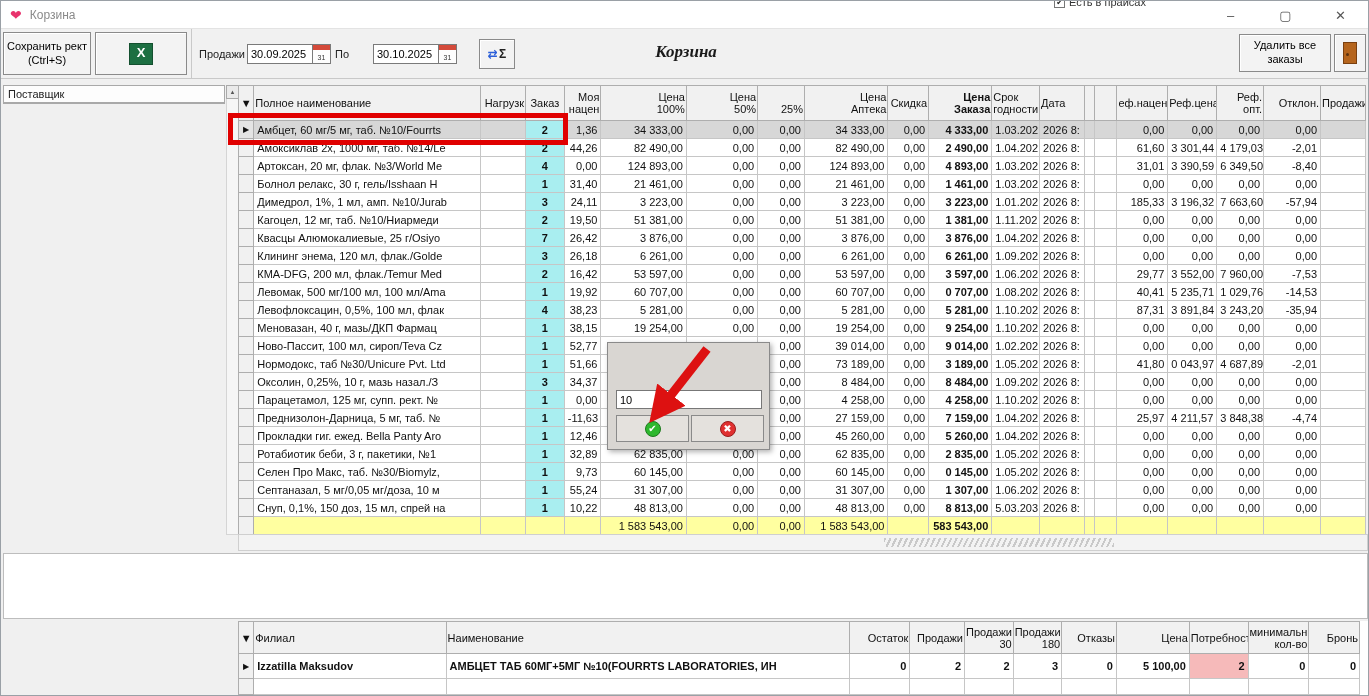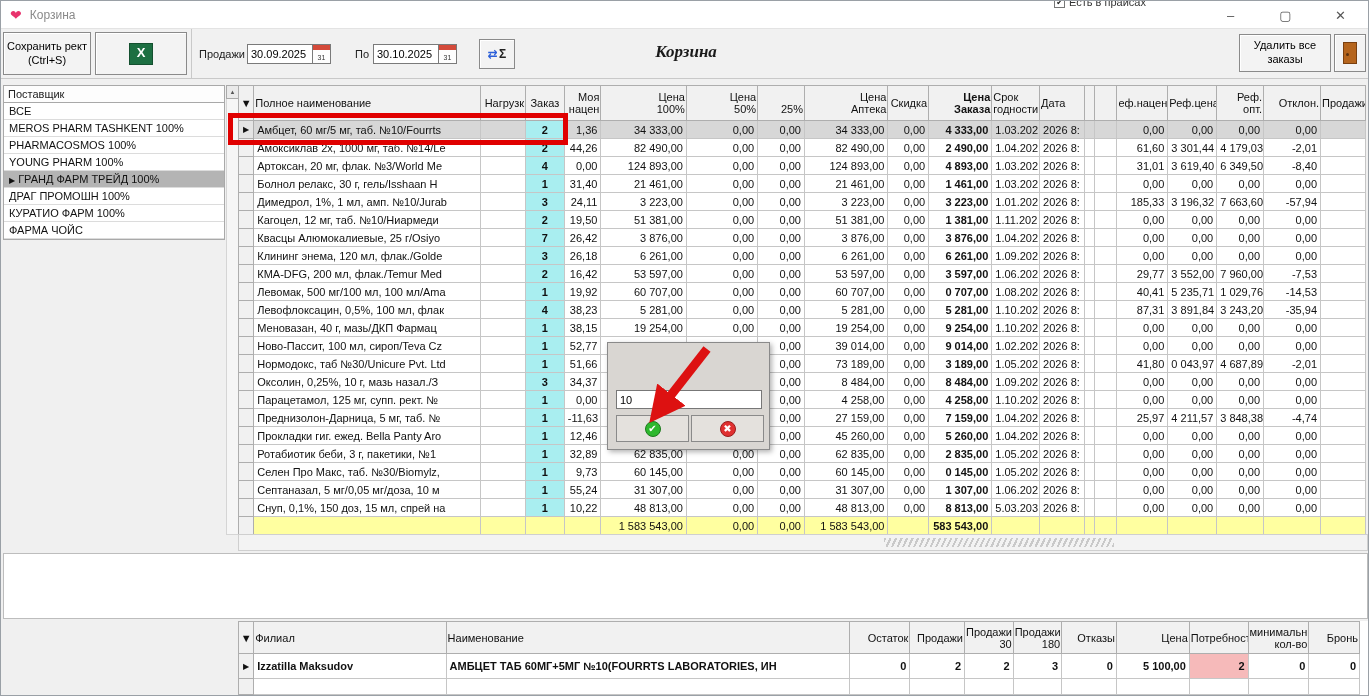--- a/index.html
+++ b/index.html
@@ -20,21 +20,21 @@
   .wctrls span { width:55px; height:28px; display:flex; align-items:center; justify-content:center; color:#555; font-size:13px; cursor:default; }
 
   
   .toolbar { position:absolute; left:0; top:28px; width:100%; height:50px; background:#f1f1f1; border-bottom:1px solid #c9c9c9; }
   .tb-btn { position:absolute; background:#f3f3f3; border:1px solid #8a8a8a; box-shadow:inset 1px 1px 0 #ffffff; font-family:inherit; font-size:11px; white-space:pre-line; line-height:1.25; cursor:default; }
   .save { left:2px; top:3px; width:88px; height:43px; }
   .excel { left:94px; top:3px; width:92px; height:43px; display:flex; align-items:center; justify-content:center; }
   .xl-ic { display:inline-flex; width:24px; height:22px; background:#1d6f42; border:1px solid #14502f; color:#fff; font-weight:bold; font-size:13px; align-items:center; justify-content:center; }
   .vsep { position:absolute; left:190px; top:0; width:1px; height:50px; background:#c9c9c9; }
   .lbl { position:absolute; top:19px; font-size:11px; color:#222; }
-  .lbl.sales { left:198px; } .lbl.to { left:354px; }
+  .lbl.sales { left:198px; } .lbl.to { left:334px; }
   .datebox { position:absolute; top:15px; display:flex; }
   .datebox.d1 { left:246px; } .datebox.d2 { left:372px; }
   .datefield { width:66px; height:20px; border:1px solid #7a7a7a; font-family:inherit; font-size:11px; padding:8px 3px; }
   .calbtn { width:18px; height:20px; border:1px solid #7a7a7a; border-left:none; background:linear-gradient(#d44a3a 0 5px,#fdfdfd 5px); font-size:7px; padding-top:7px; color:#333; font-family:inherit; cursor:default; }
   .sumbtn { left:478px; top:10px; width:36px; height:30px; display:flex; align-items:center; justify-content:center; gap:1px; }
   .arr { color:#2b5fd9; font-weight:bold; font-size:12px; }
   .sum { font-weight:bold; font-size:12px; color:#222; }
   .center-title { position:absolute; left:560px; top:13px; width:250px; text-align:center; font-family:"Liberation Serif","DejaVu Serif",serif; font-style:italic; font-weight:bold; font-size:17px; color:#1a1a1a; }
   .delall { left:1238px; top:5px; width:92px; height:38px; text-align:center; }
   .doorbtn { left:1333px; top:5px; width:32px; height:38px; display:flex; align-items:center; justify-content:center; }
@@ -154,30 +154,20 @@
     <div class="center-title">Корзина</div>
     <button class="tb-btn delall">Удалить все
 заказы</button>
     <button class="tb-btn doorbtn">
       <span class="door"></span>
     </button>
   </div>
 
   <div class="suppliers">
     <div class="sup-header">Поставщик</div>
-    <div id="sup-list">
-        <div class="sup-item">ВСЕ</div>
-        <div class="sup-item">MEROS PHARM TASHKENT 100%</div>
-        <div class="sup-item">PHARMACOSMOS 100%</div>
-        <div class="sup-item">YOUNG PHARM 100%</div>
-        <div class="sup-item sel">ГРАНД ФАРМ ТРЕЙД 100%</div>
-        <div class="sup-item">ДРАГ ПРОМОШН 100%</div>
-        <div class="sup-item">КУРАТИО ФАРМ 100%</div>
-        <div class="sup-item">ФАРМА ЧОЙС</div>
-      </div>
   </div>
   <button class="vscroll-up">▲</button>
   <div class="vtrack"></div>
 
   <div class="gridwrap">
     <table class="mt">
       <thead id="mt-head">
           <tr>
             <th class="c0">▼</th>
             <th class="c1">Полное наименование</th>
@@ -264,21 +254,21 @@
             <td class="c6">0,00</td>
             <td class="c7">0,00</td>
             <td class="c8">124 893,00</td>
             <td class="c9">0,00</td>
             <td class="c10">4 893,00</td>
             <td class="c11">1.03.202</td>
             <td class="c12">2026 8:</td>
             <td class="c13"></td>
             <td class="c14"></td>
             <td class="c15">31,01</td>
-            <td class="c16">3 619,40</td>
+            <td class="c16">3 390,59</td>
             <td class="c17">6 349,50</td>
             <td class="c18">-8,40</td>
             <td class="c19"></td>
           </tr>
           <tr>
             <td class="c0"></td>
             <td class="c1">Болнол релакс, 30 г, гель/Isshaan H</td>
             <td class="c2"></td>
             <td class="c3">1</td>
             <td class="c4">31,40</td>

